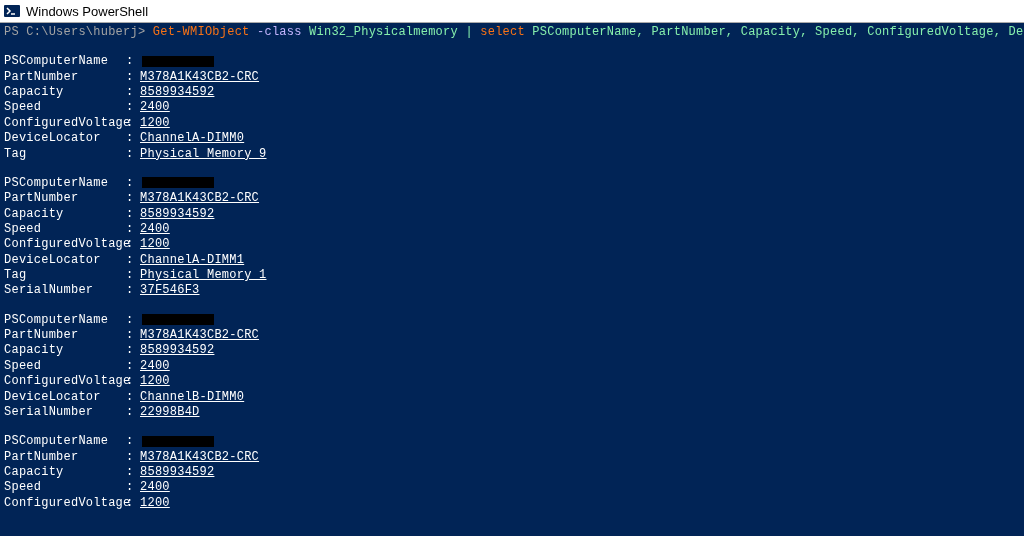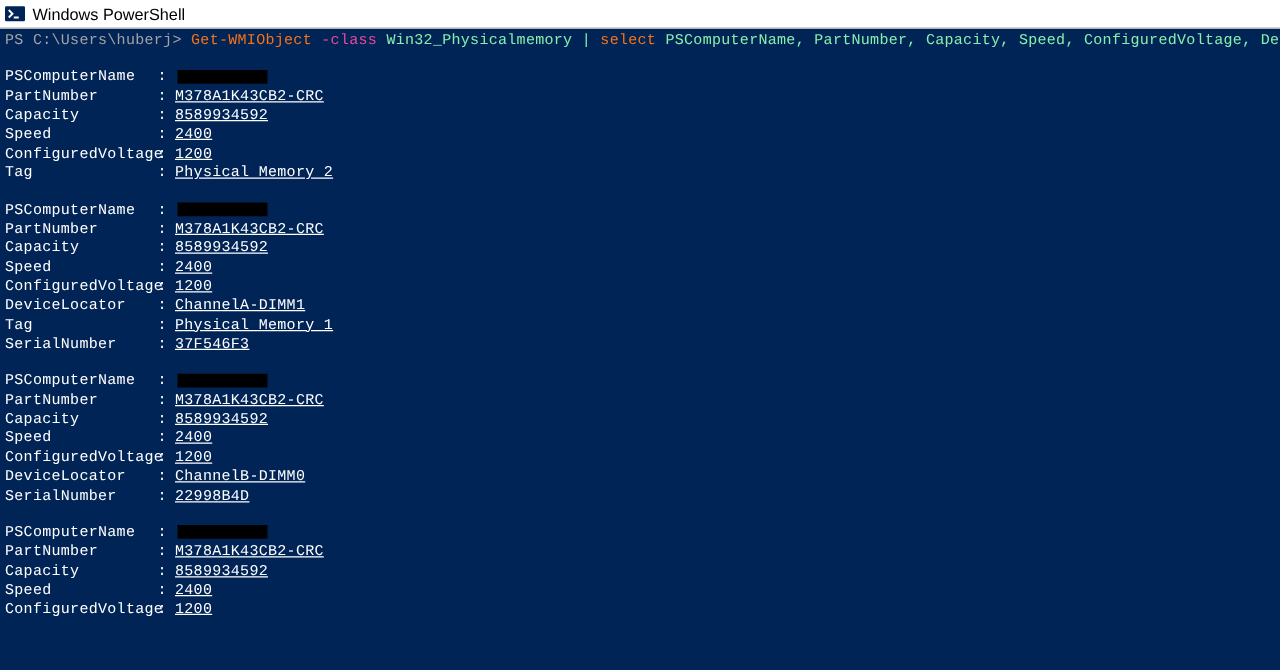--- a/index.html
+++ b/index.html
@@ -32,21 +32,21 @@
       align-items: center;
       justify-content: center;
     }
     .terminal {
       padding: 2px 4px;
       line-height: 1.28;
       letter-spacing: 0.02em;
     }
     .prompt { color: #a3a3a3; }
     .cmd-yellow { color: #f97316; }
-    .cmd-gray { color: #ec4899; }
+    .cmd-gray { color: #c4b5fd; }
     .cmd-white { color: #86efac; }
     .redacted {
       display: inline-block;
       width: 72px;
       height: 11px;
       background: #000000;
       vertical-align: middle;
       margin-left: 2px;
     }
     .record { margin-top: 14px; margin-bottom: 0; text-decoration: underline; }
@@ -71,21 +71,22 @@
 <div class="terminal">
 
   <div class="row"><span class="prompt">PS C:\Users\huberj&gt; </span><span class="cmd-yellow">Get-WMIObject</span><span class="cmd-gray"> -class </span><span class="cmd-white">Win32_Physicalmemory </span><span class="cmd-white">| </span><span class="cmd-yellow">select </span><span class="cmd-white">PSComputerName, PartNumber, Capacity, Speed, ConfiguredVoltage, DeviceLocator, Tag, SerialNumber</span></div>
 
   <div class="record">
     <div class="row"><span class="field-name">PSComputerName</span><span class="colon">:</span><span class="redacted"></span></div>
     <div class="row"><span class="field-name">PartNumber</span><span class="colon">:</span><span>M378A1K43CB2-CRC</span></div>
     <div class="row"><span class="field-name">Capacity</span><span class="colon">:</span><span>8589934592</span></div>
     <div class="row"><span class="field-name">Speed</span><span class="colon">:</span><span>2400</span></div>
     <div class="row"><span class="field-name">ConfiguredVoltage</span><span class="colon">:</span><span>1200</span></div>
-    <div class="row"><span class="field-name">Tag</span><span class="colon">:</span><span>Physical Memory 2</span></div>
+    <div class="row"><span class="field-name">DeviceLocator</span><span class="colon">:</span><span>ChannelA-DIMM0</span></div>
+    <div class="row"><span class="field-name">Tag</span><span class="colon">:</span><span>Physical Memory 9</span></div>
   </div>
 
   <div class="record">
     <div class="row"><span class="field-name">PSComputerName</span><span class="colon">:</span><span class="redacted"></span></div>
     <div class="row"><span class="field-name">PartNumber</span><span class="colon">:</span><span>M378A1K43CB2-CRC</span></div>
     <div class="row"><span class="field-name">Capacity</span><span class="colon">:</span><span>8589934592</span></div>
     <div class="row"><span class="field-name">Speed</span><span class="colon">:</span><span>2400</span></div>
     <div class="row"><span class="field-name">ConfiguredVoltage</span><span class="colon">:</span><span>1200</span></div>
     <div class="row"><span class="field-name">DeviceLocator</span><span class="colon">:</span><span>ChannelA-DIMM1</span></div>
     <div class="row"><span class="field-name">Tag</span><span class="colon">:</span><span>Physical Memory 1</span></div>

